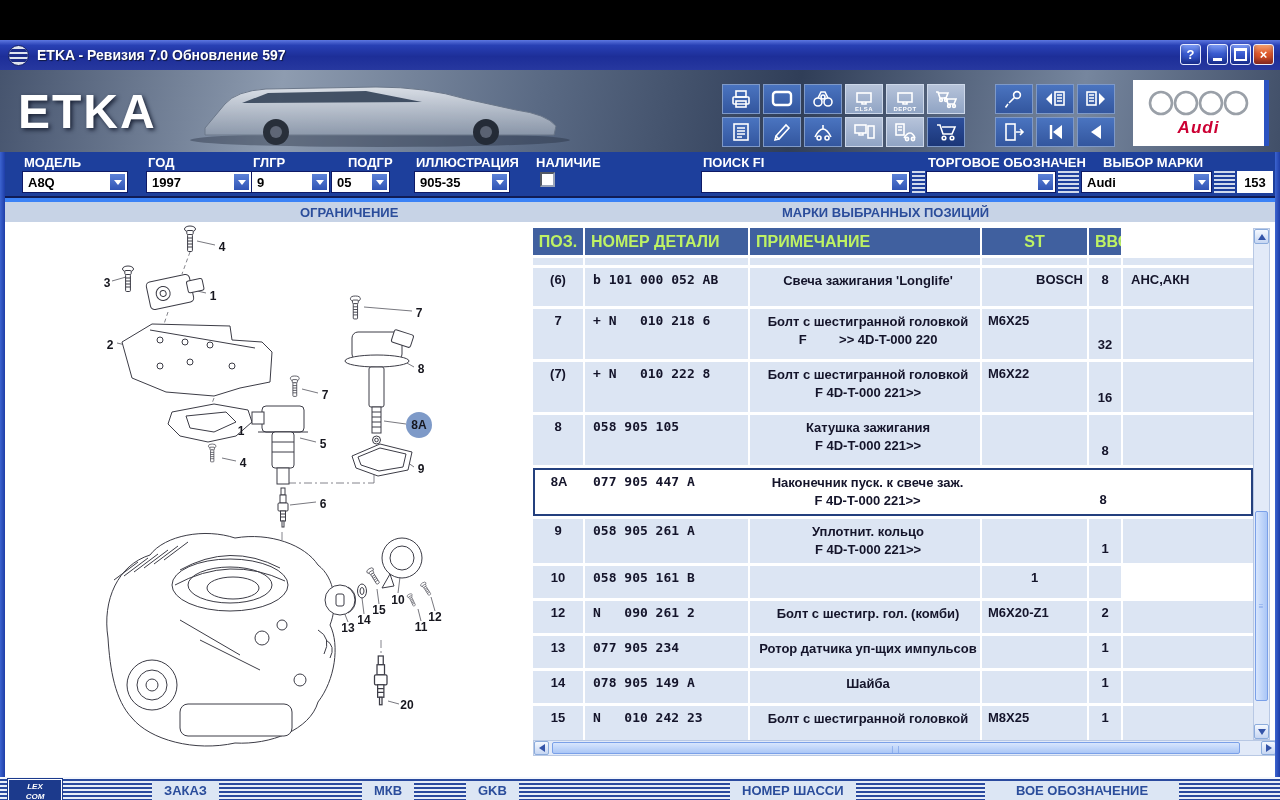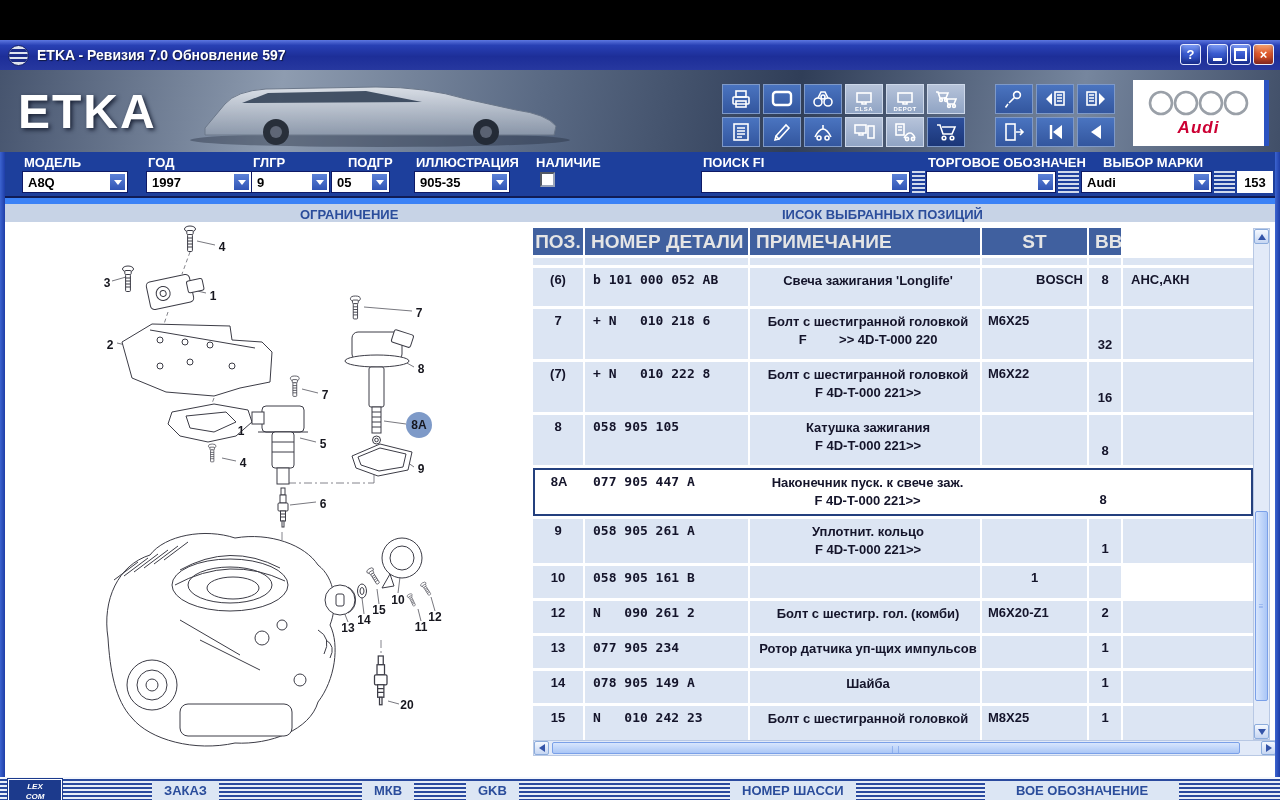--- a/index.html
+++ b/index.html
@@ -45,32 +45,32 @@
     display:flex;align-items:center;font-weight:bold;font-size:13px;color:#000;padding-left:5px;}
   .sel .arr{position:absolute;right:1px;top:1px;bottom:1px;width:17px;border:1px solid #fff;box-sizing:border-box;
     background:linear-gradient(180deg,#5d82d8,#3054b4);display:flex;align-items:center;justify-content:center;}
   .sel .arr::after{content:"";border:4px solid transparent;border-top:5px solid #fff;margin-top:5px;}
   .chk{position:absolute;top:20px;width:15px;height:15px;background:#fff;border:2px inset #9aa4b8;box-sizing:border-box;}
   .counter{position:absolute;top:19px;height:22px;background:#fff;font-weight:bold;font-size:13px;color:#000;
     display:flex;align-items:center;justify-content:center;box-sizing:border-box;}
   .fstripes{position:absolute;top:19px;height:22px;background:repeating-linear-gradient(180deg,#cfd9ec 0 2px,#1d3f9c 2px 4px);}
 
   
-  .sections{position:absolute;left:0;top:158px;width:1280px;height:24px;background:#c7d3e6;border-top:6px solid #3b82f6;box-sizing:border-box;}
+  .sections{position:absolute;left:0;top:158px;width:1280px;height:24px;background:#c7d3e6;border-top:4px solid #3b82f6;box-sizing:border-box;}
   .sections span{position:absolute;top:3px;color:#2b4d9b;font-weight:bold;font-size:13px;}
 
   
   .main{position:absolute;left:0;top:182px;width:1280px;height:555px;background:#fff;}
   .diagram{position:absolute;left:0;top:0;}
   .dparts{stroke:#3c3c46;fill:#fff;stroke-width:1;}
   .callout{font:bold 12px "Liberation Sans",sans-serif;fill:#16161e;text-anchor:middle;dominant-baseline:central;}
 
   .ptable{position:absolute;left:533px;top:6px;width:720px;}
   .thead,.trow{display:grid;grid-template-columns:50px 163px 230px 105px 32px 130px;column-gap:2px;}
-  .thead > div{background:#40609f;color:#e5e5e5;font-weight:bold;font-size:19px;height:27px;line-height:27px;padding-left:6px;box-sizing:border-box;white-space:nowrap;overflow:hidden;}
+  .thead > div{background:#40609f;color:#bef264;font-weight:bold;font-size:16px;height:27px;line-height:27px;padding-left:6px;box-sizing:border-box;white-space:nowrap;overflow:hidden;}
   .thead .ctr{text-align:center;padding-left:0;}
   .tbody{margin-top:3px;}
   .trow{margin-bottom:3px;}
   .trow .c{background:#dce5f3;color:#14142a;font-size:13px;font-weight:bold;box-sizing:border-box;overflow:hidden;}
   .trow.spacer .c{height:7px;}
   .trow.selected{border:2px solid #24407e;box-sizing:border-box;grid-template-columns:48px 163px 229px 104px 32px 128px;}
   .trow.selected .c{background:#fff;}
   .c.pos{text-align:center;padding-top:4px;}
   .c.part{font-family:"DejaVu Sans Mono","Liberation Mono",monospace;white-space:pre;padding:4px 0 0 8px;font-size:13px;}
   .c.name{padding:4px 0 0 6px;line-height:18px;white-space:pre;text-align:center;}
@@ -355,21 +355,21 @@
     <div class="counter" style="left:1237px;width:36px">153</div>
 
     <div class="fstripes" style="left:912px;width:13px"></div>
     <div class="fstripes" style="left:1058px;width:21px"></div>
     <div class="fstripes" style="left:1214px;width:21px"></div>
     <div class="fstripes" style="left:1275px;width:5px"></div>
   </div>
 
   <div class="sections">
     <span style="left:300px">ОГРАНИЧЕНИЕ</span>
-    <span style="left:782px">ІИСОК ВЫБРАННЫХ ПОЗИЦИЙ</span>
+    <span style="left:782px">МАРКИ ВЫБРАННЫХ ПОЗИЦИЙ</span>
   </div>
 
   <div class="main">
 
     <svg class="diagram" width="533" height="555" viewBox="0 182 533 555">
       <defs>
         <g id="boltsym">
           <ellipse cx="6" cy="3" rx="5.5" ry="3"></ellipse>
           <rect x="2.8" y="4.5" width="6.4" height="4" rx="1"></rect>
           <rect x="3.6" y="8.5" width="4.8" height="17" rx="1"></rect>

